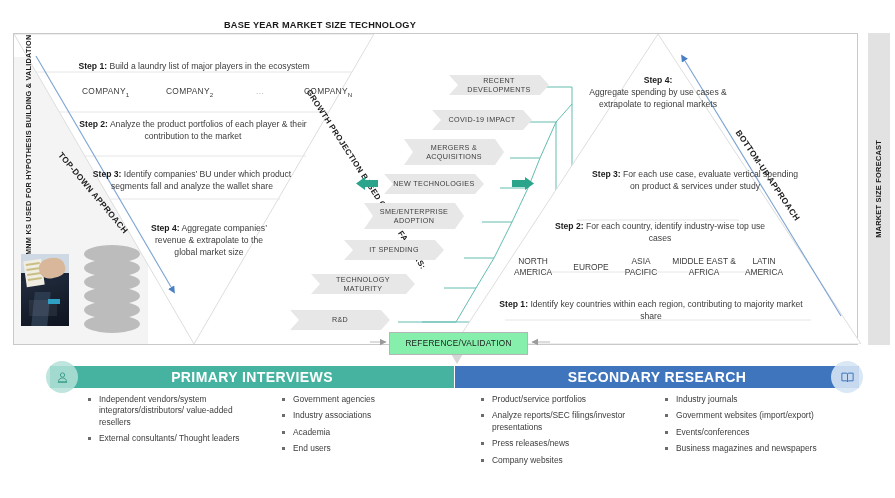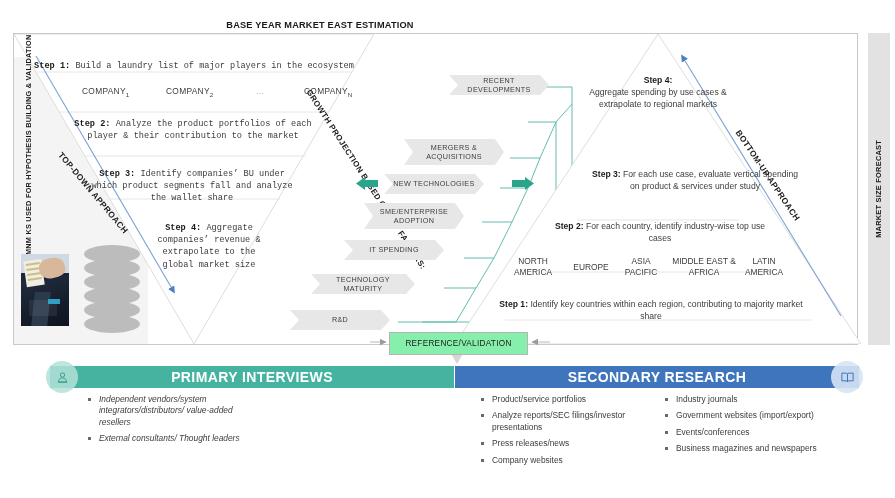--- a/index.html
+++ b/index.html
@@ -45,21 +45,20 @@
     pointer-events:none;
   }
 
   
   .ltxt{
     position:absolute;
     color:#3c3c3c;
     font-size:8.6px;
     line-height:12.2px;
     text-align:center;
-    font-family:Liberation Mono, monospace;
   }
   .ltxt b{color:#1a1a1a;font-weight:bold;}
 
   
   .company{
     position:absolute;
     font-size:8.4px;
     color:#3c3c3c;
     letter-spacing:.3px;
   }
@@ -201,21 +200,21 @@
     content:"";
     position:absolute;left:4px;top:4px;
     width:3px;height:3px;background:#6b6b6b;
   }
 </style>
 </head>
 <body>
 
 <div id="canvas">
 
-  <div class="abs nosel" id="diagram-title">BASE YEAR MARKET EAST ESTIMATION</div>
+  <div class="abs nosel" id="diagram-title">BASE YEAR MARKET SIZE TECHNOLOGY</div>
 
   <div class="abs" id="outer-frame"></div>
 
   <div class="abs" id="left-panel"></div>
 
   <svg class="abs" id="left-tri-outline" viewBox="0 0 360 310">
     <polygon points="0,0 360,0 180,310" fill="#ffffff" stroke="#dddddd" stroke-width="1"></polygon>
     <line x1="22" y1="38" x2="338" y2="38" stroke="#e6e6e6" stroke-width="1"></line>
     <line x1="45" y1="78" x2="315" y2="78" stroke="#e6e6e6" stroke-width="1"></line>
     <line x1="70" y1="122" x2="292" y2="122" stroke="#e6e6e6" stroke-width="1"></line>
@@ -292,20 +291,21 @@
     <path d="M150,98 L180,98" fill="none" stroke="#63bdb0" stroke-width="1"></path>
     <path d="M140,128 L168,128" fill="none" stroke="#63bdb0" stroke-width="1"></path>
     <path d="M122,162 L152,162" fill="none" stroke="#63bdb0" stroke-width="1"></path>
     <path d="M104,198 L134,198" fill="none" stroke="#63bdb0" stroke-width="1"></path>
     <path d="M84,228 L116,228" fill="none" stroke="#63bdb0" stroke-width="1"></path>
     <path d="M62,262 L96,262" fill="none" stroke="#63bdb0" stroke-width="1"></path>
     <path d="M212,44 L196,62 L180,98 L168,128 L152,162 L134,198 L116,228 L96,262" fill="none" stroke="#63bdb0" stroke-width="1"></path>
   </svg>
 
   <div class="chev" style="left:449px;top:75px;width:100px;height:20px;">RECENT DEVELOPMENTS</div>
+  <div class="chev" style="left:432px;top:110px;width:100px;height:20px;">COVID-19 IMPACT</div>
   <div class="chev" style="left:404px;top:139px;width:100px;height:26px;">MERGERS &amp; ACQUISITIONS</div>
   <div class="chev" style="left:384px;top:174px;width:100px;height:20px;">NEW TECHNOLOGIES</div>
   <div class="chev" style="left:364px;top:203px;width:100px;height:26px;">SME/ENTERPRISE ADOPTION</div>
   <div class="chev" style="left:344px;top:240px;width:100px;height:20px;">IT SPENDING</div>
   <div class="chev" style="left:311px;top:274px;width:104px;height:20px;">TECHNOLOGY MATURITY</div>
   <div class="chev" style="left:290px;top:310px;width:100px;height:20px;">R&amp;D</div>
 
   <svg class="teal-arrow" style="left:356px;top:177px;" viewBox="0 0 22 13">
     <path d="M22,3 L9,3 L9,0 L0,6.5 L9,13 L9,10 L22,10 Z" fill="#2aa58c"></path>
   </svg>
@@ -383,24 +383,32 @@
       <span>PRIMARY INTERVIEWS</span>
     </div>
     <div class="head-badge" id="primary-badge">
       <svg width="15" height="15" viewBox="0 0 24 24" fill="none" stroke="#3f9f8c" stroke-width="1.6">
         <circle cx="12" cy="8" r="3.4"></circle>
         <path d="M5.5,19 C5.5,14.8 8.6,12.7 12,12.7 C15.4,12.7 18.5,14.8 18.5,19 Z"></path>
         <line x1="4.5" y1="19.6" x2="19.5" y2="19.6"></line>
       </svg>
     </div>
     <div class="cols">
-      <div class="col" style="flex:0 0 218px;padding-left:34px;font-style:italic;">
+      <div class="col" style="flex:0 0 218px;padding-left:34px;">
         <ul class="bl">
           <li>Independent vendors/system integrators/distributors/ value-added resellers</li>
           <li>External consultants/ Thought leaders</li>
+        </ul>
+      </div>
+      <div class="col" style="padding-left:10px;">
+        <ul class="bl">
+          <li>Government agencies</li>
+          <li>Industry associations</li>
+          <li>Academia</li>
+          <li>End users</li>
         </ul>
       </div>
     </div>
   </div>
 
   <div class="panel" id="secondary-panel" style="left:455px;width:404px;">
     <div class="panel-head">
       <span>SECONDARY RESEARCH</span>
     </div>
     <div class="head-badge" id="secondary-badge">

